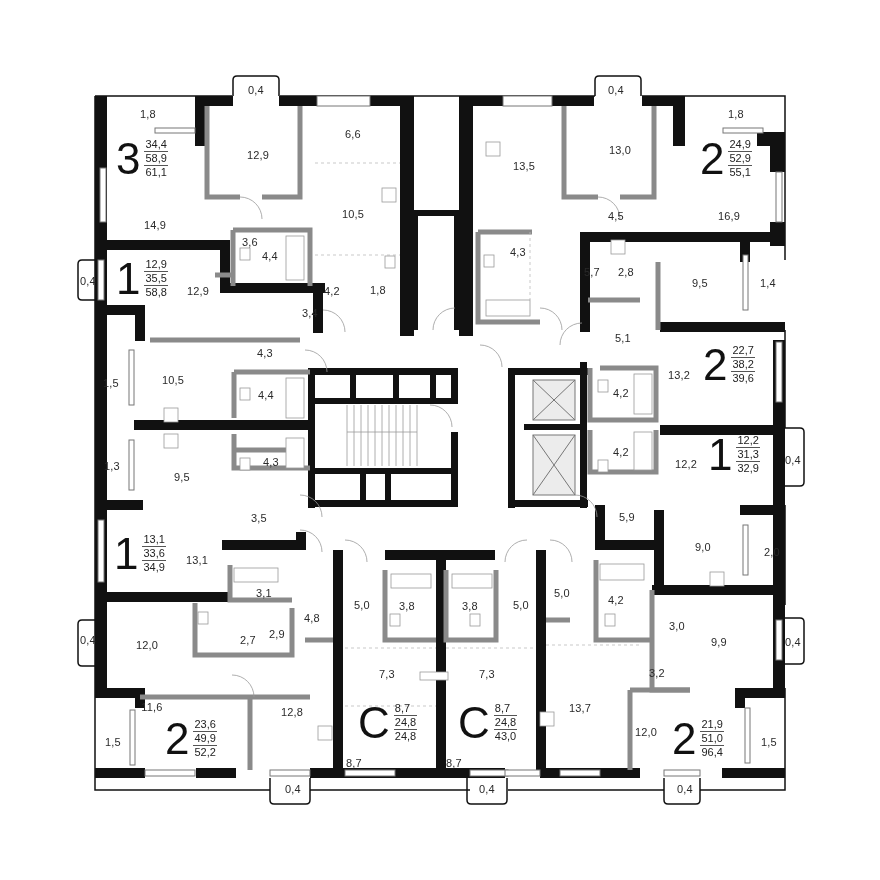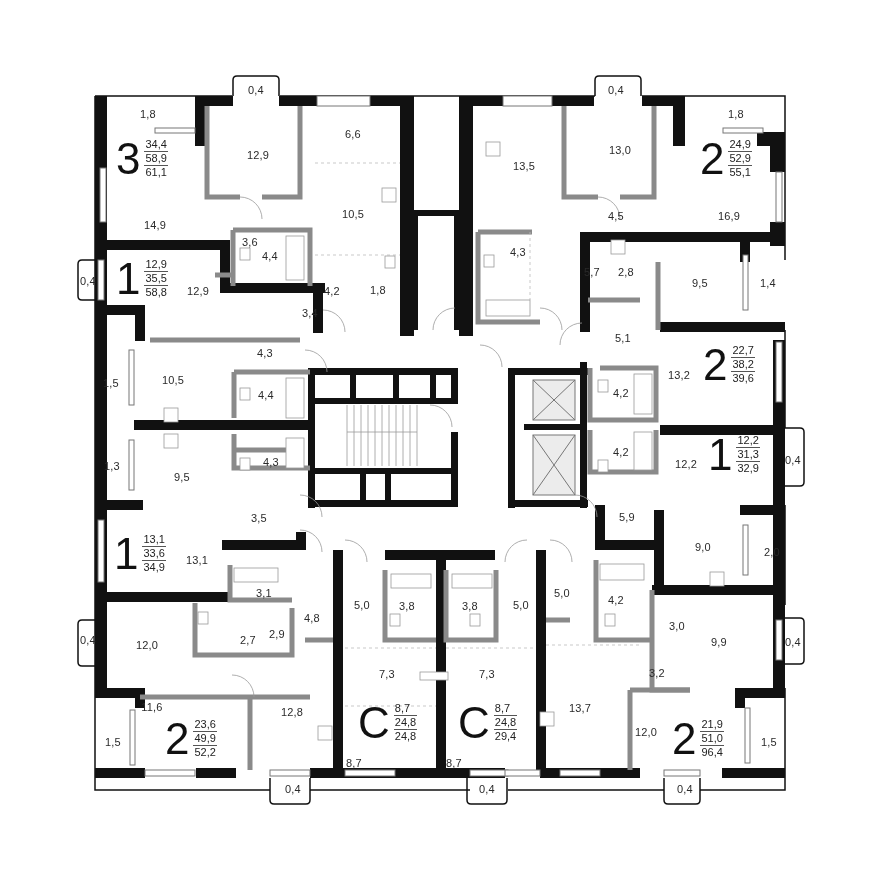--- a/index.html
+++ b/index.html
@@ -381,21 +381,21 @@
         <span>8,7</span>
         <span>24,8</span>
         <span>24,8</span>
       </span>
     </div>
     <div class="apt" style="left: 458px; top: 702px;">
       <span class="big">C</span>
       <span class="nums">
         <span>8,7</span>
         <span>24,8</span>
-        <span>29,4</span>
+        <span>43,0</span>
       </span>
     </div>
     <div class="apt" style="left: 672px; top: 718px;">
       <span class="big">2</span>
       <span class="nums">
         <span>21,9</span>
         <span>51,0</span>
         <span>96,4</span>
       </span>
     </div>

